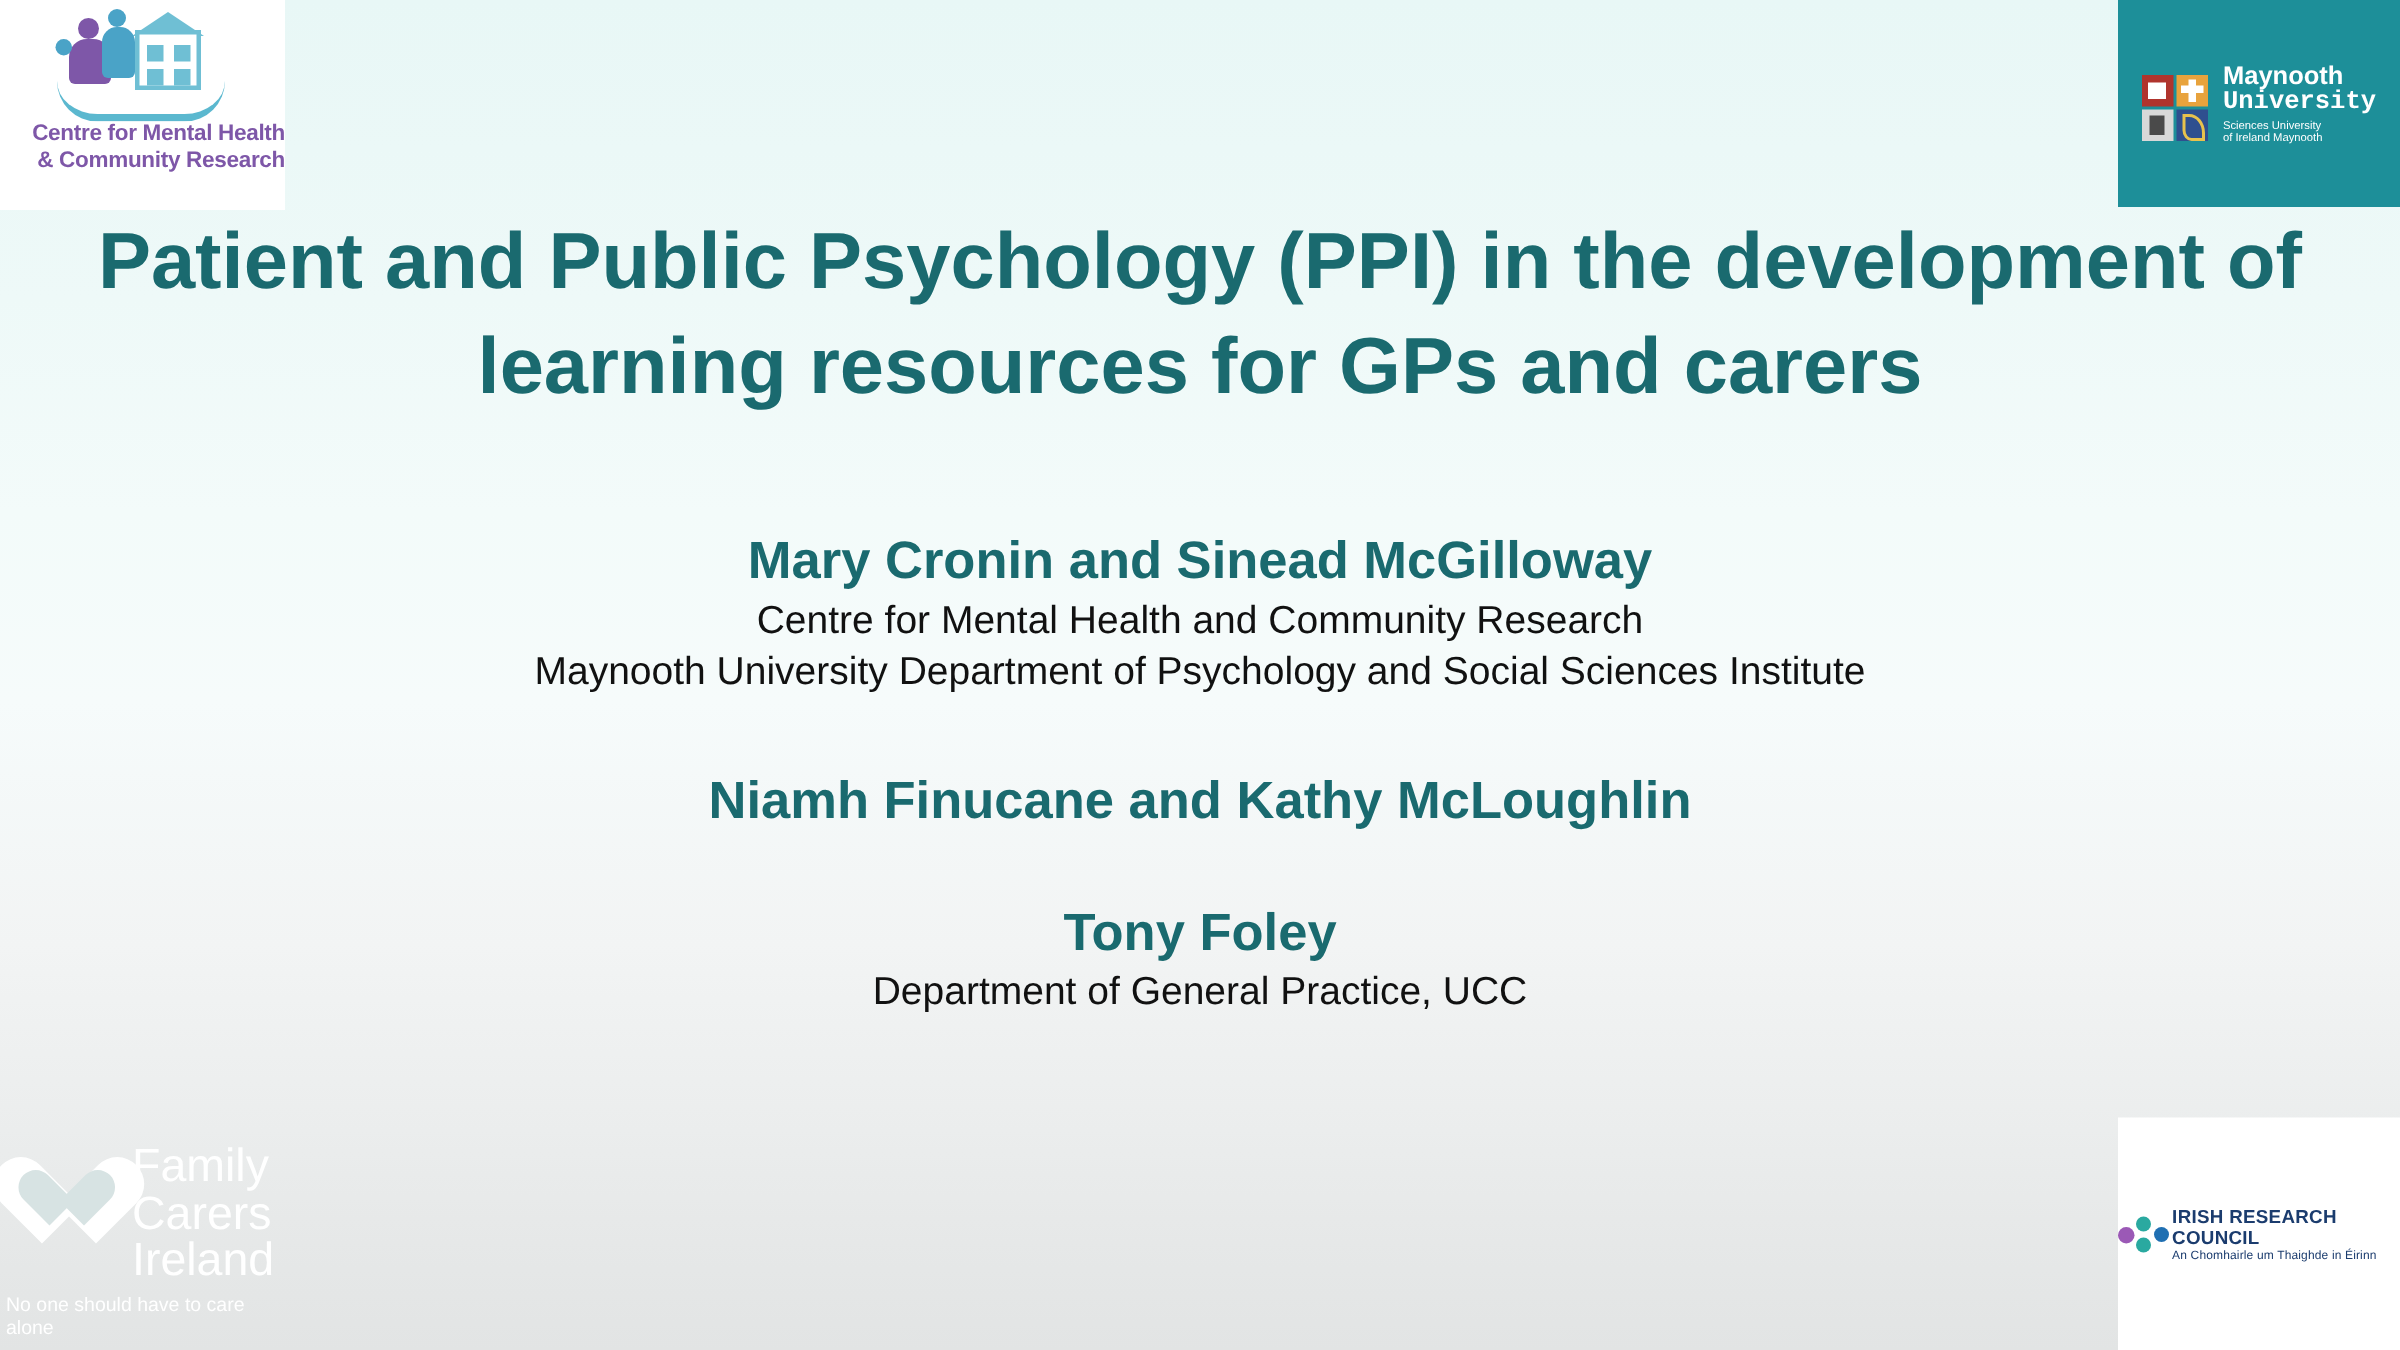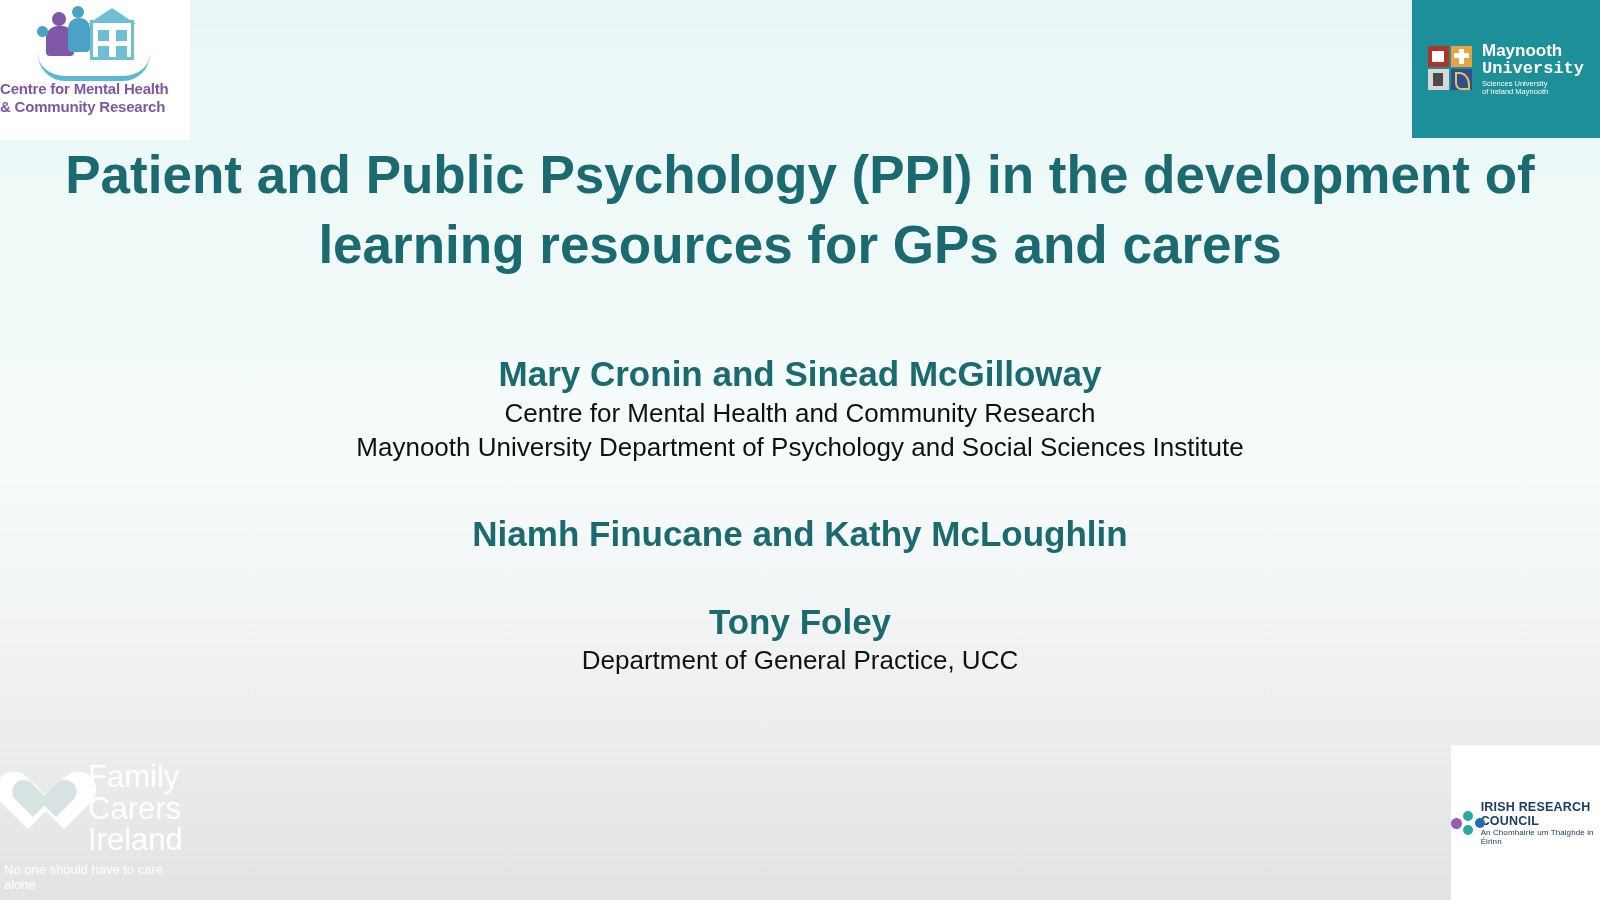--- a/index.html
+++ b/index.html
@@ -21,21 +21,21 @@
   
   .cmhcr-logo {
     position: absolute;
     left: 0;
     top: 0;
     width: 190px;
     height: 140px;
     background: #ffffff;
     box-sizing: border-box;
     padding-top: 6px;
-    text-align: left;
+    text-align: right;
   }
   .cmhcr-mark {
     position: relative;
     width: 118px;
     height: 72px;
     margin: 0 auto 2px auto;
   }
   .cmhcr-mark .house {
     position: absolute;
     left: 54px;
@@ -106,21 +106,21 @@
     width: 188px;
     height: 138px;
     background: #1d8f99;
     box-sizing: border-box;
     display: flex;
     align-items: center;
     justify-content: center;
   }
   .mu-inner {
     display: flex;
-    align-items: center;
+    align-items: flex-end;
     gap: 8px;
   }
   .mu-crest {
     position: relative;
     width: 46px;
     height: 46px;
   }
   .mu-crest .q {
     position: absolute;
     width: 21px;
@@ -263,21 +263,21 @@
     bottom: 8px;
     color: #ffffff;
     font-size: 13px;
   }
 
   
   .irc-logo {
     position: absolute;
     right: 0;
     bottom: 0;
-    width: 149px;
+    width: 188px;
     height: 155px;
     background: #ffffff;
     display: flex;
     align-items: center;
     justify-content: center;
   }
   .irc-inner {
     display: flex;
     align-items: center;
     gap: 6px;

